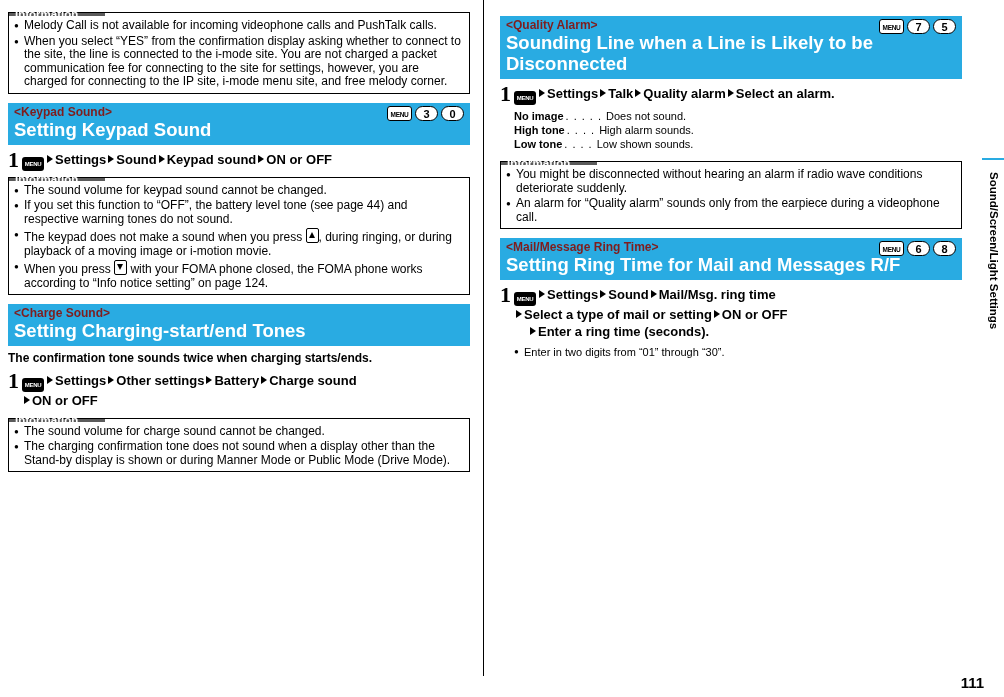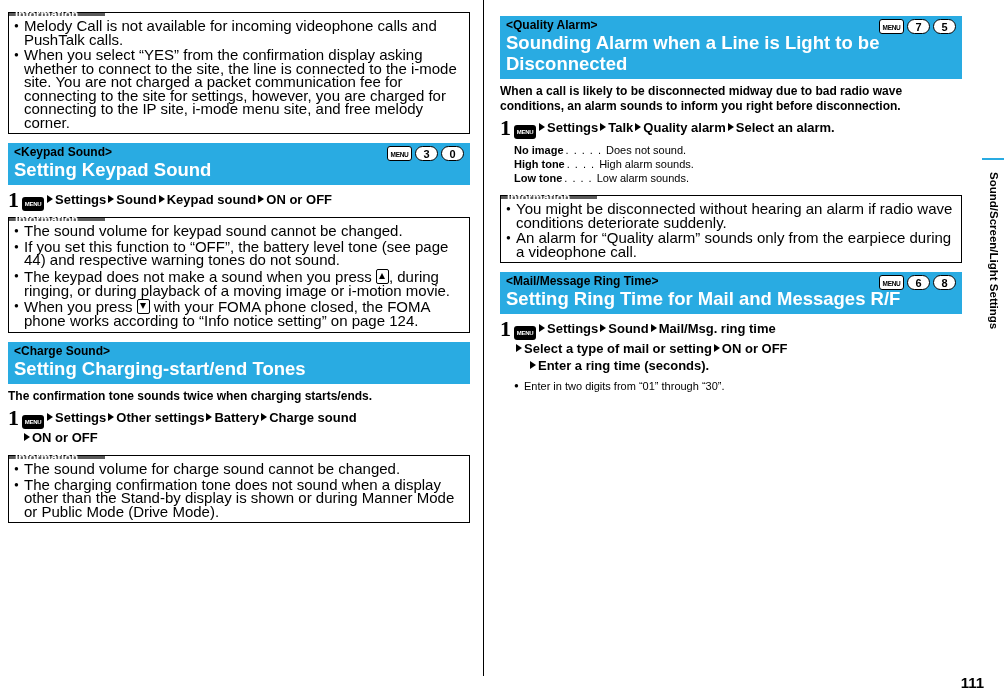--- a/index.html
+++ b/index.html
@@ -94,21 +94,21 @@
     line-height: 0;
   }
   .info-body {
     padding: 3px 5px 4px 5px;
   }
   .info-item {
     position: relative;
     padding-left: 10px;
     margin-bottom: 2px;
     line-height: 13.5px;
-    font-size: 15px;
+    font-size: 12px;
   }
   .info-item:last-child { margin-bottom: 0; }
   .info-item::before {
     content: "\25CF";
     position: absolute;
     left: 0;
     top: 0;
     font-size: 8px;
     line-height: 14px;
   }
@@ -117,21 +117,21 @@
   .sec {
     background: #29abe2;
     color: #ffffff;
     position: relative;
     padding: 2px 6px 5px 6px;
     margin-top: 9px;
   }
   .sec-sub {
     font-size: 12px;
     font-weight: bold;
-    color: #000000;
+    color: #7f1d1d;
     line-height: 14px;
   }
   .sec-title {
     font-size: 18.5px;
     font-weight: bold;
     color: #ffffff;
     line-height: 21px;
     margin-top: 0px;
   }
   .sec-keys {
@@ -371,29 +371,28 @@
         <div class="info-item">The charging confirmation tone does not sound when a display other than the Stand-by display is shown or during Manner Mode or Public Mode (Drive Mode).</div>
       </div>
     </div>
 
   </div>
 
   <div class="col col-right">
 
     <div class="sec" style="margin-top:4px">
       <div class="sec-sub">&lt;Quality Alarm&gt;</div>
-      <div class="sec-title">Sounding Alarm when a Line is Light to be Disconnected</div>
+      <div class="sec-title">Sounding Line when a Line is Likely to be Disconnected</div>
       <div class="sec-keys">
         <span class="key-menu">MENU</span>
         <span class="key-num">7</span>
         <span class="key-num">5</span>
       </div>
     </div>
 
-    <div class="lead">When a call is likely to be disconnected midway due to bad radio wave conditions, an alarm sounds to inform you right before disconnection.</div>
 
     <div class="step">
       <div class="step-num">1</div>
       <div class="step-body">
         <span class="kbtn">MENU</span><span class="tri"></span><span>Settings</span><span class="tri"></span><span>Talk</span><span class="tri"></span><span>Quality alarm</span><span class="tri"></span><span>Select an alarm.</span>
       </div>
     </div>
 
     <div class="defs">
       <div class="def-row">
@@ -402,21 +401,21 @@
         <span class="def-desc">Does not sound.</span>
       </div>
       <div class="def-row">
         <span class="def-term">High tone</span>
         <span class="def-dots">. . . .</span>
         <span class="def-desc">High alarm sounds.</span>
       </div>
       <div class="def-row">
         <span class="def-term">Low tone</span>
         <span class="def-dots">. . . .</span>
-        <span class="def-desc">Low alarm sounds.</span>
+        <span class="def-desc">Low shown sounds.</span>
       </div>
     </div>
 
     <div style="height:10px"></div>
 
     <div class="info-box">
       <div class="info-header-wrap">
         <span class="info-header">Information</span>
       </div>
       <div class="info-body">

